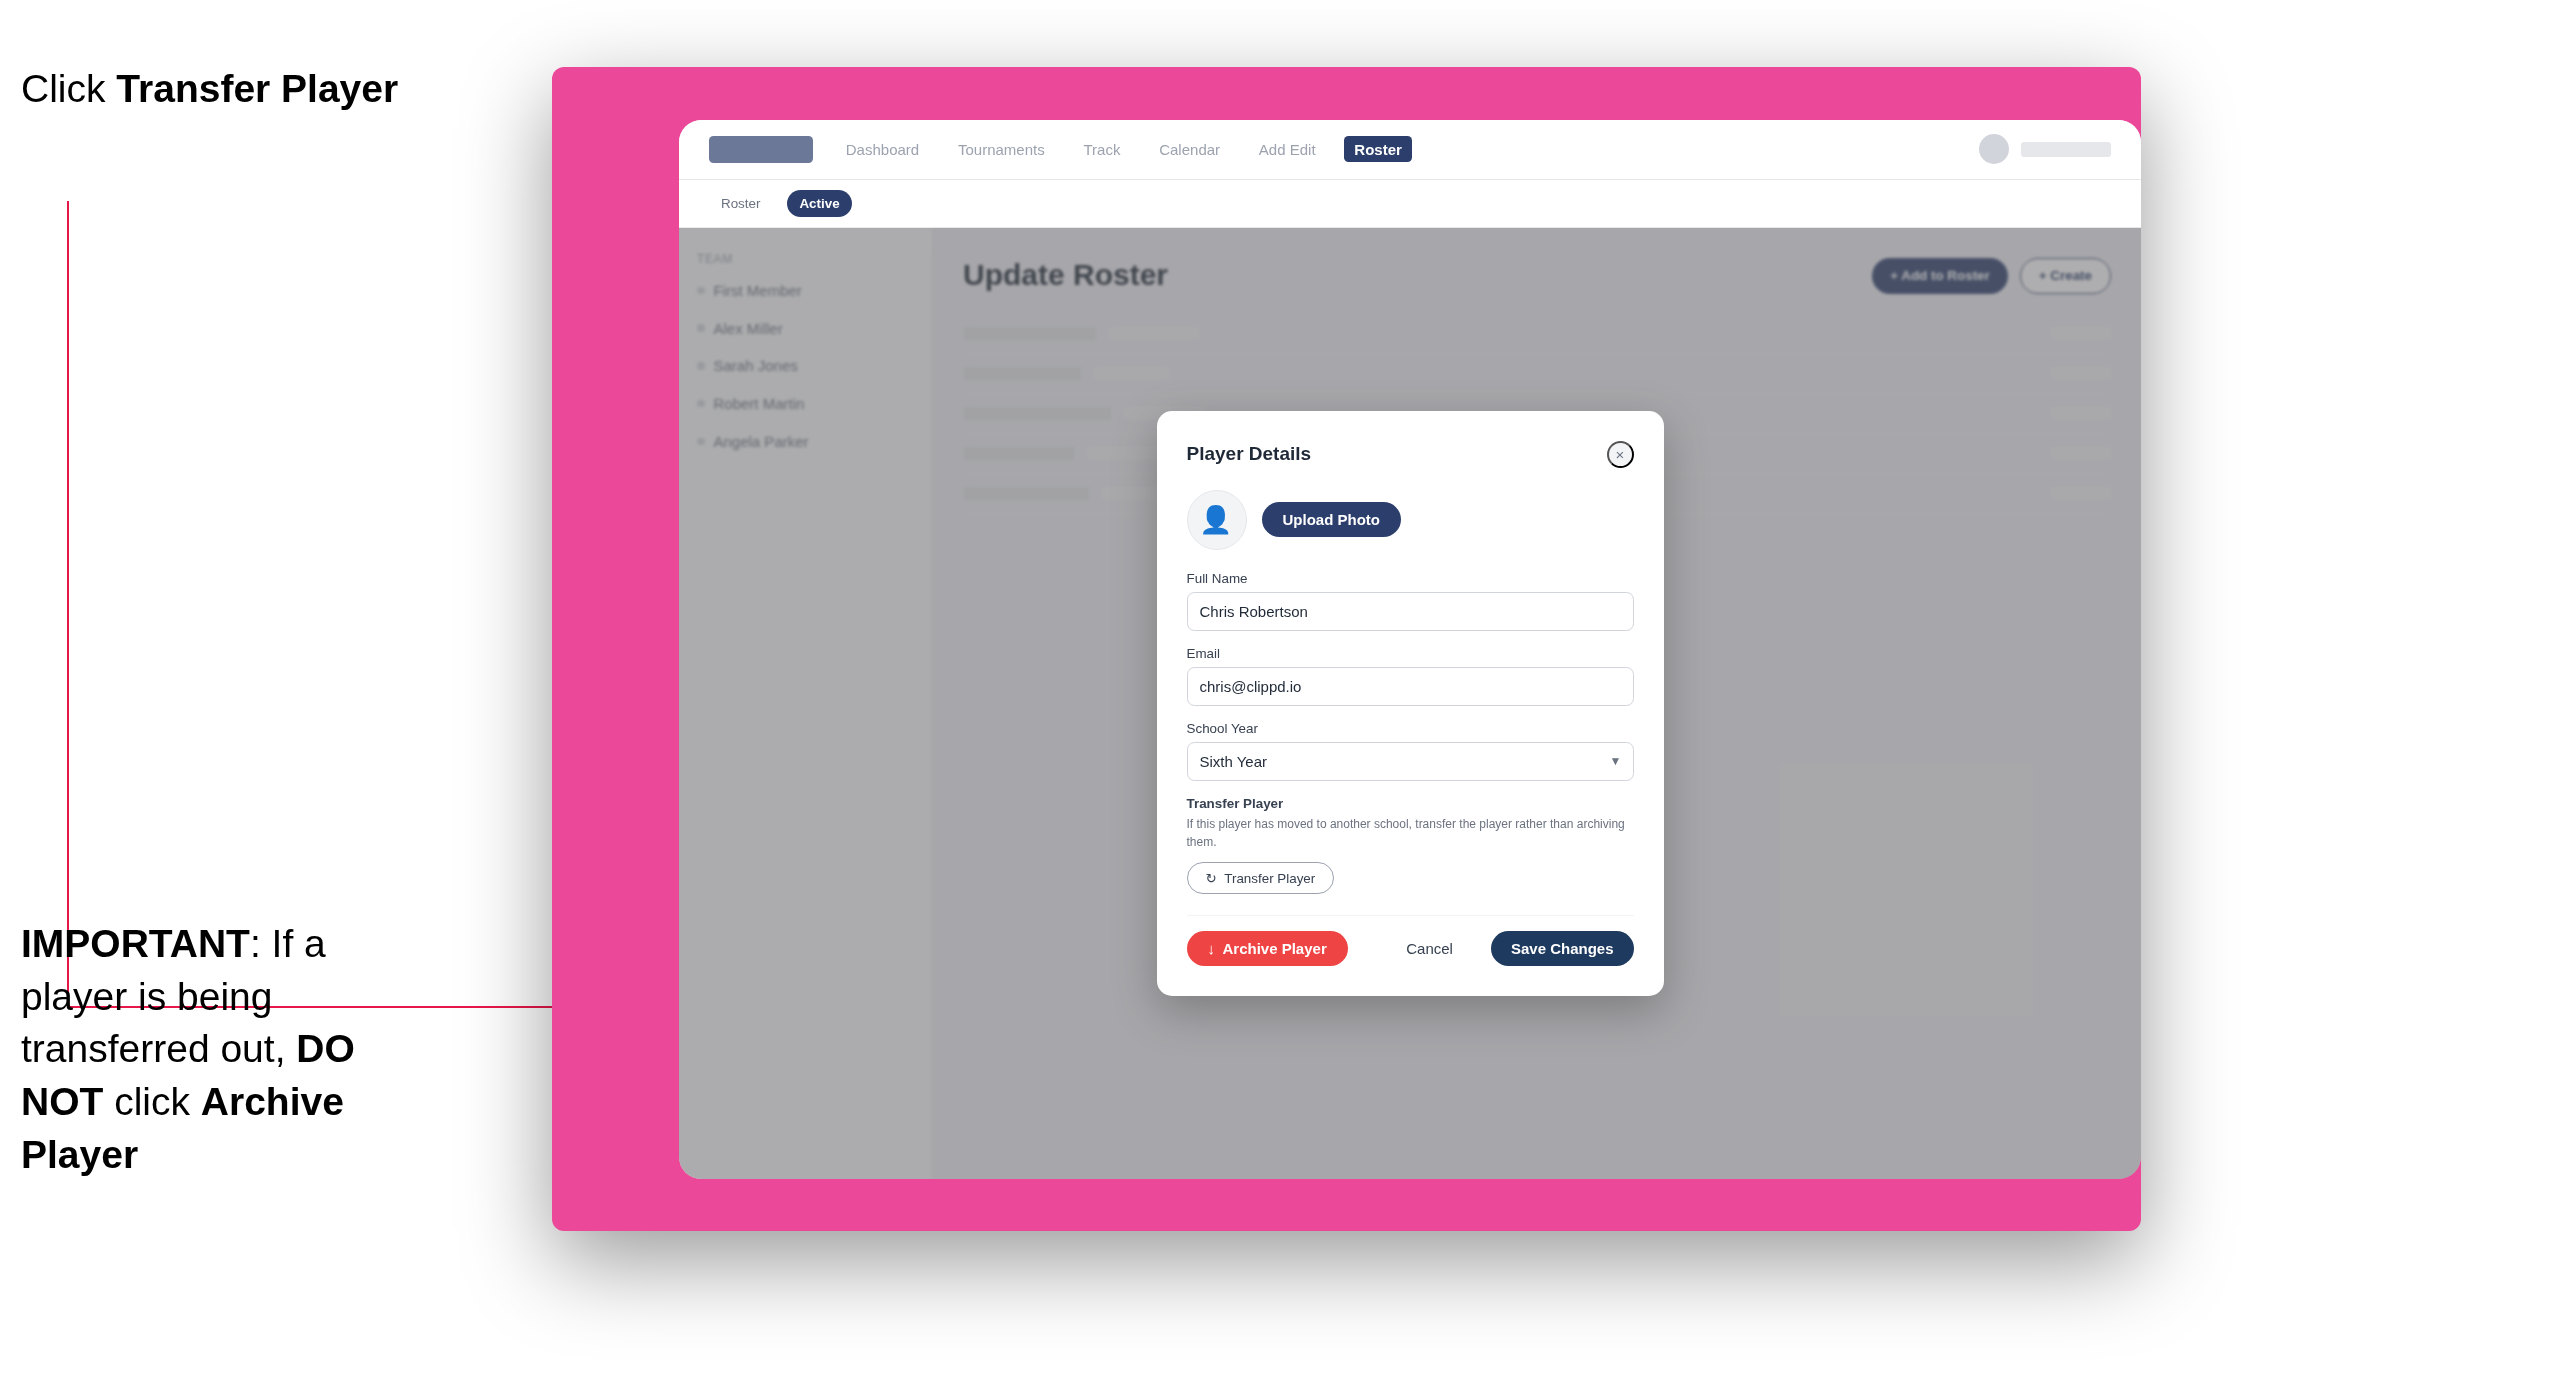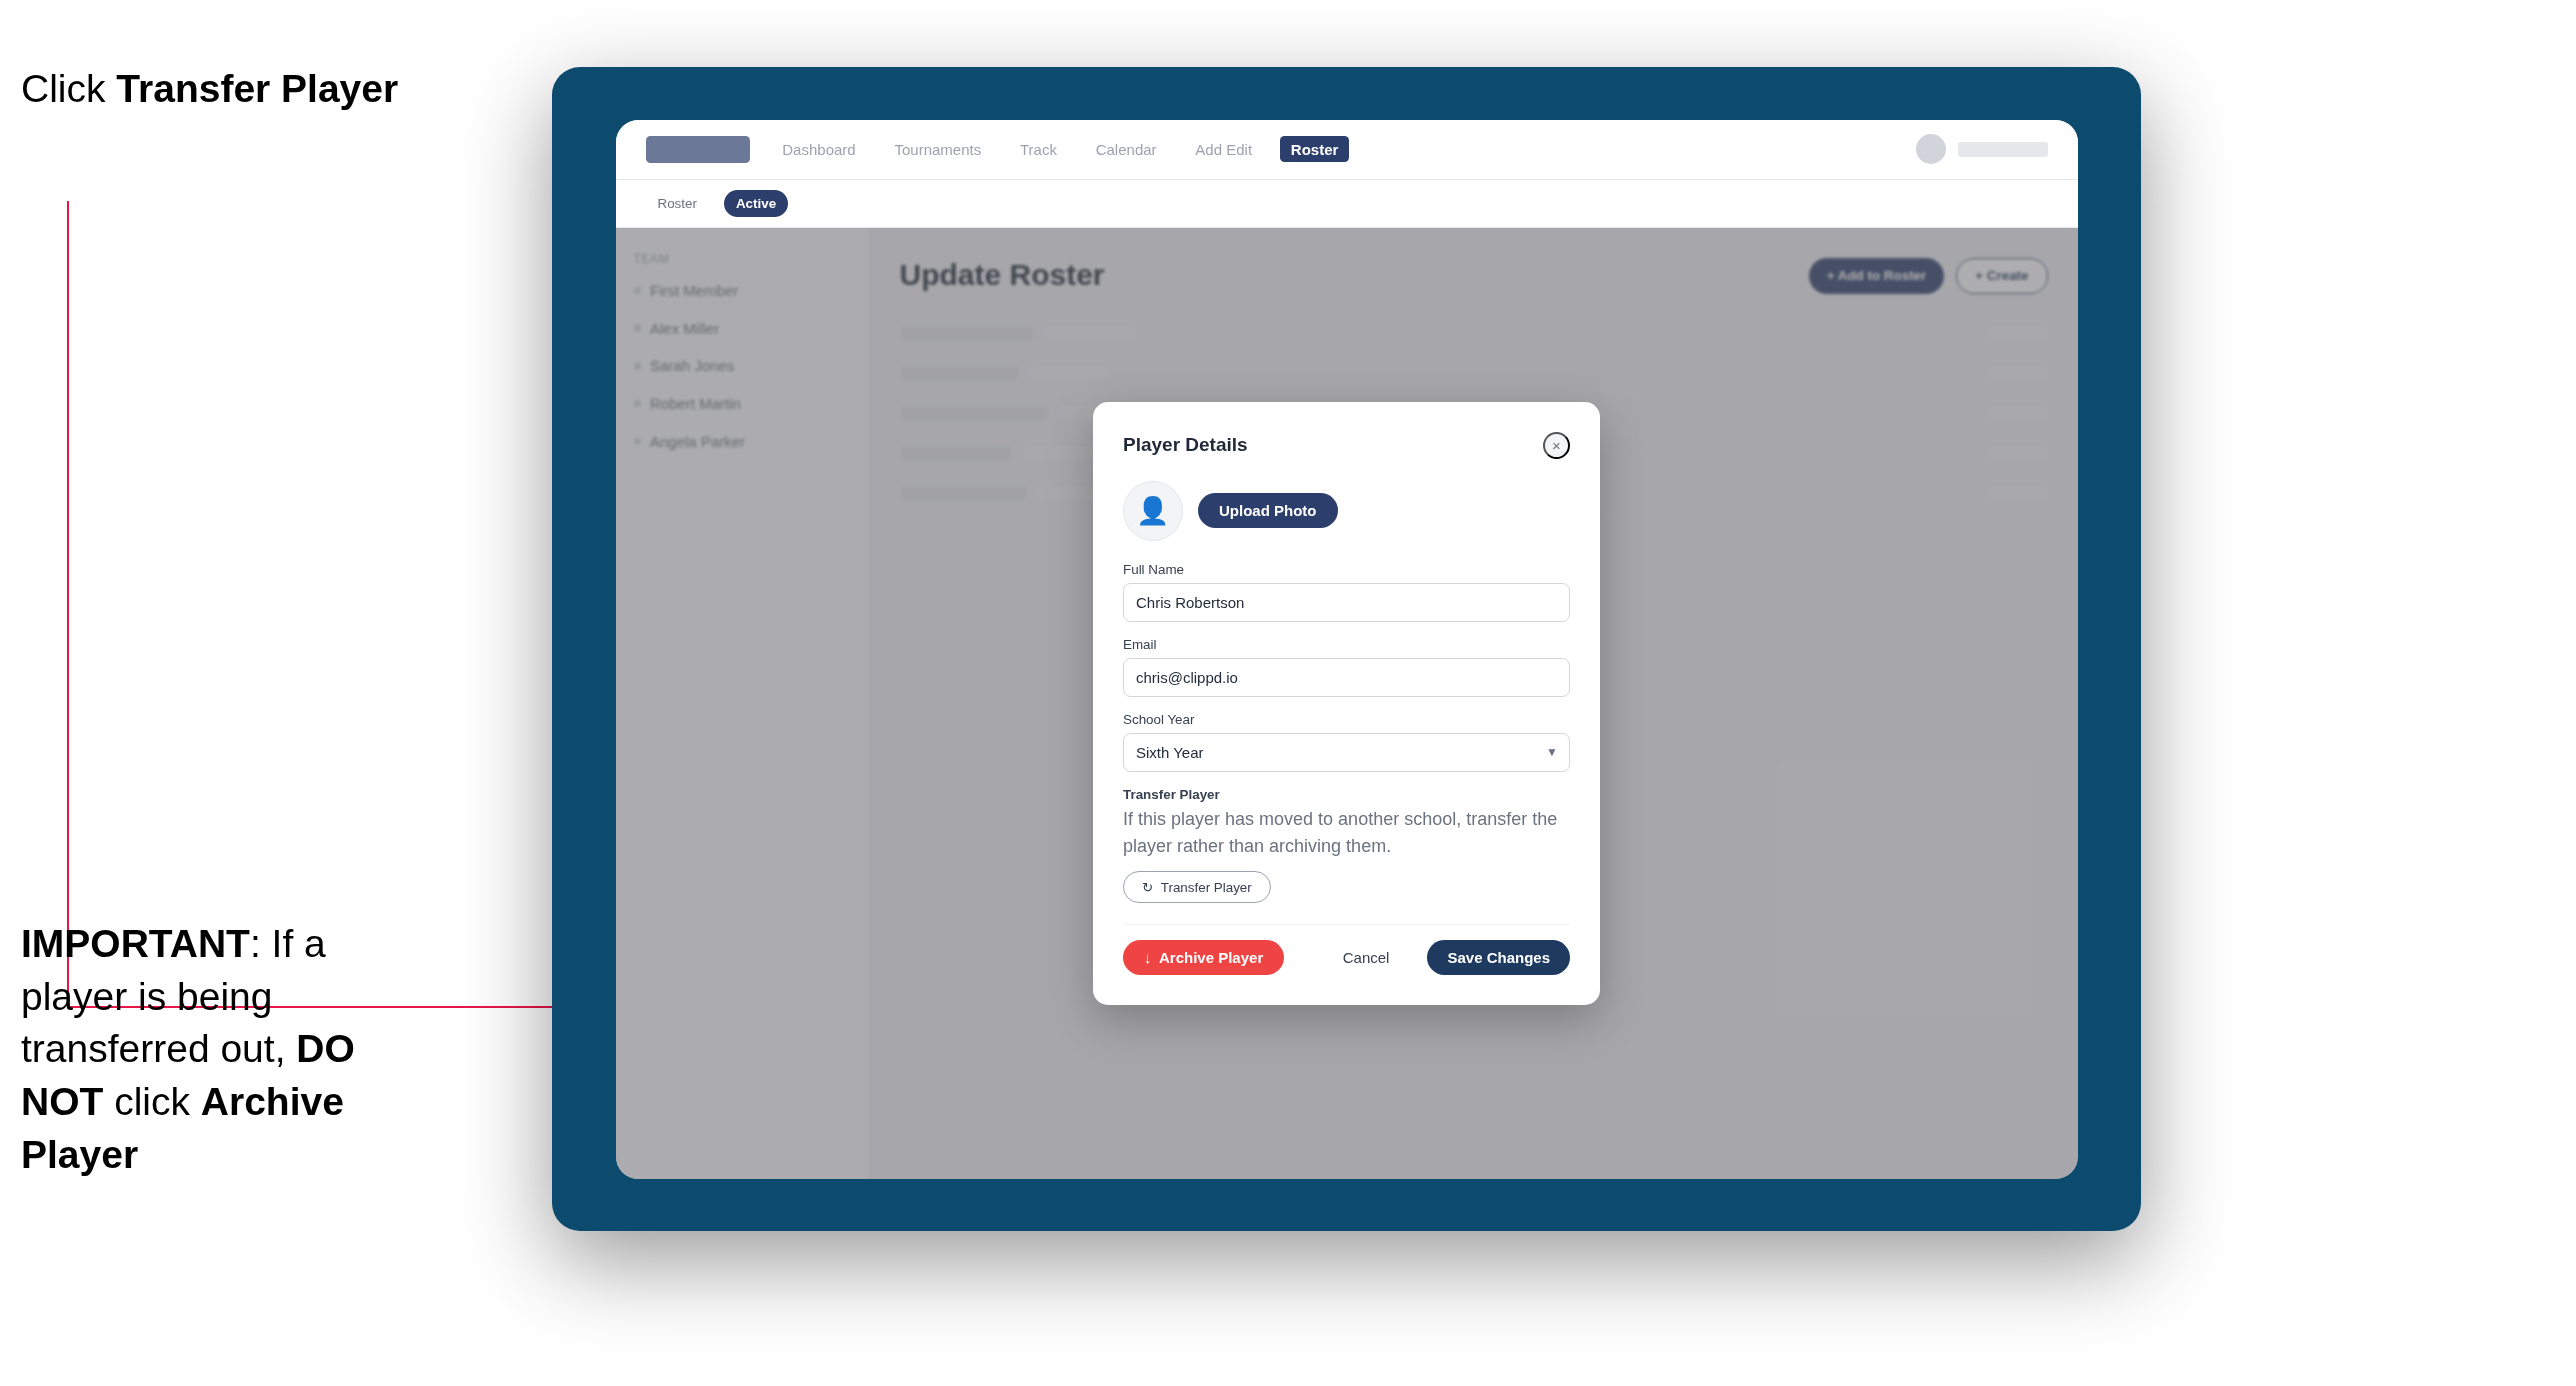--- a/index.html
+++ b/index.html
@@ -64,26 +64,26 @@
       border-left: 34px solid #e8174a;
     }
 
     
     .tablet {
       position: absolute;
       top: 67px;
       left: 552px;
       width: 1589px;
       height: 1164px;
-      background: #0c4a6e;
-      border-radius: 28px;
+      background: #ec4899;
+      border-radius: 12px;
       box-shadow: 0 30px 90px rgba(0,0,0,0.4);
       display: flex;
       align-items: center;
-      justify-content: center;
+      justify-content: flex-end;
     }
     .tablet-screen {
       width: 1462px;
       height: 1059px;
       background: #f0f0f5;
       border-radius: 22.4px;
       overflow: hidden;
       position: relative;
     }
 
@@ -351,21 +351,21 @@
     .transfer-section {
       margin-bottom: 21px;
     }
     .transfer-title {
       font-size: 13.4px;
       font-weight: 600;
       color: #374151;
       margin-bottom: 4.5px;
     }
     .transfer-desc {
-      font-size: 18px;
+      font-size: 12px;
       color: #6b7280;
       margin-bottom: 11px;
       line-height: 1.5;
     }
     .transfer-btn {
       background: white;
       border: 1.1px solid #9ca3af;
       border-radius: 18px;
       padding: 7.5px 18px;
       font-size: 13.4px;

